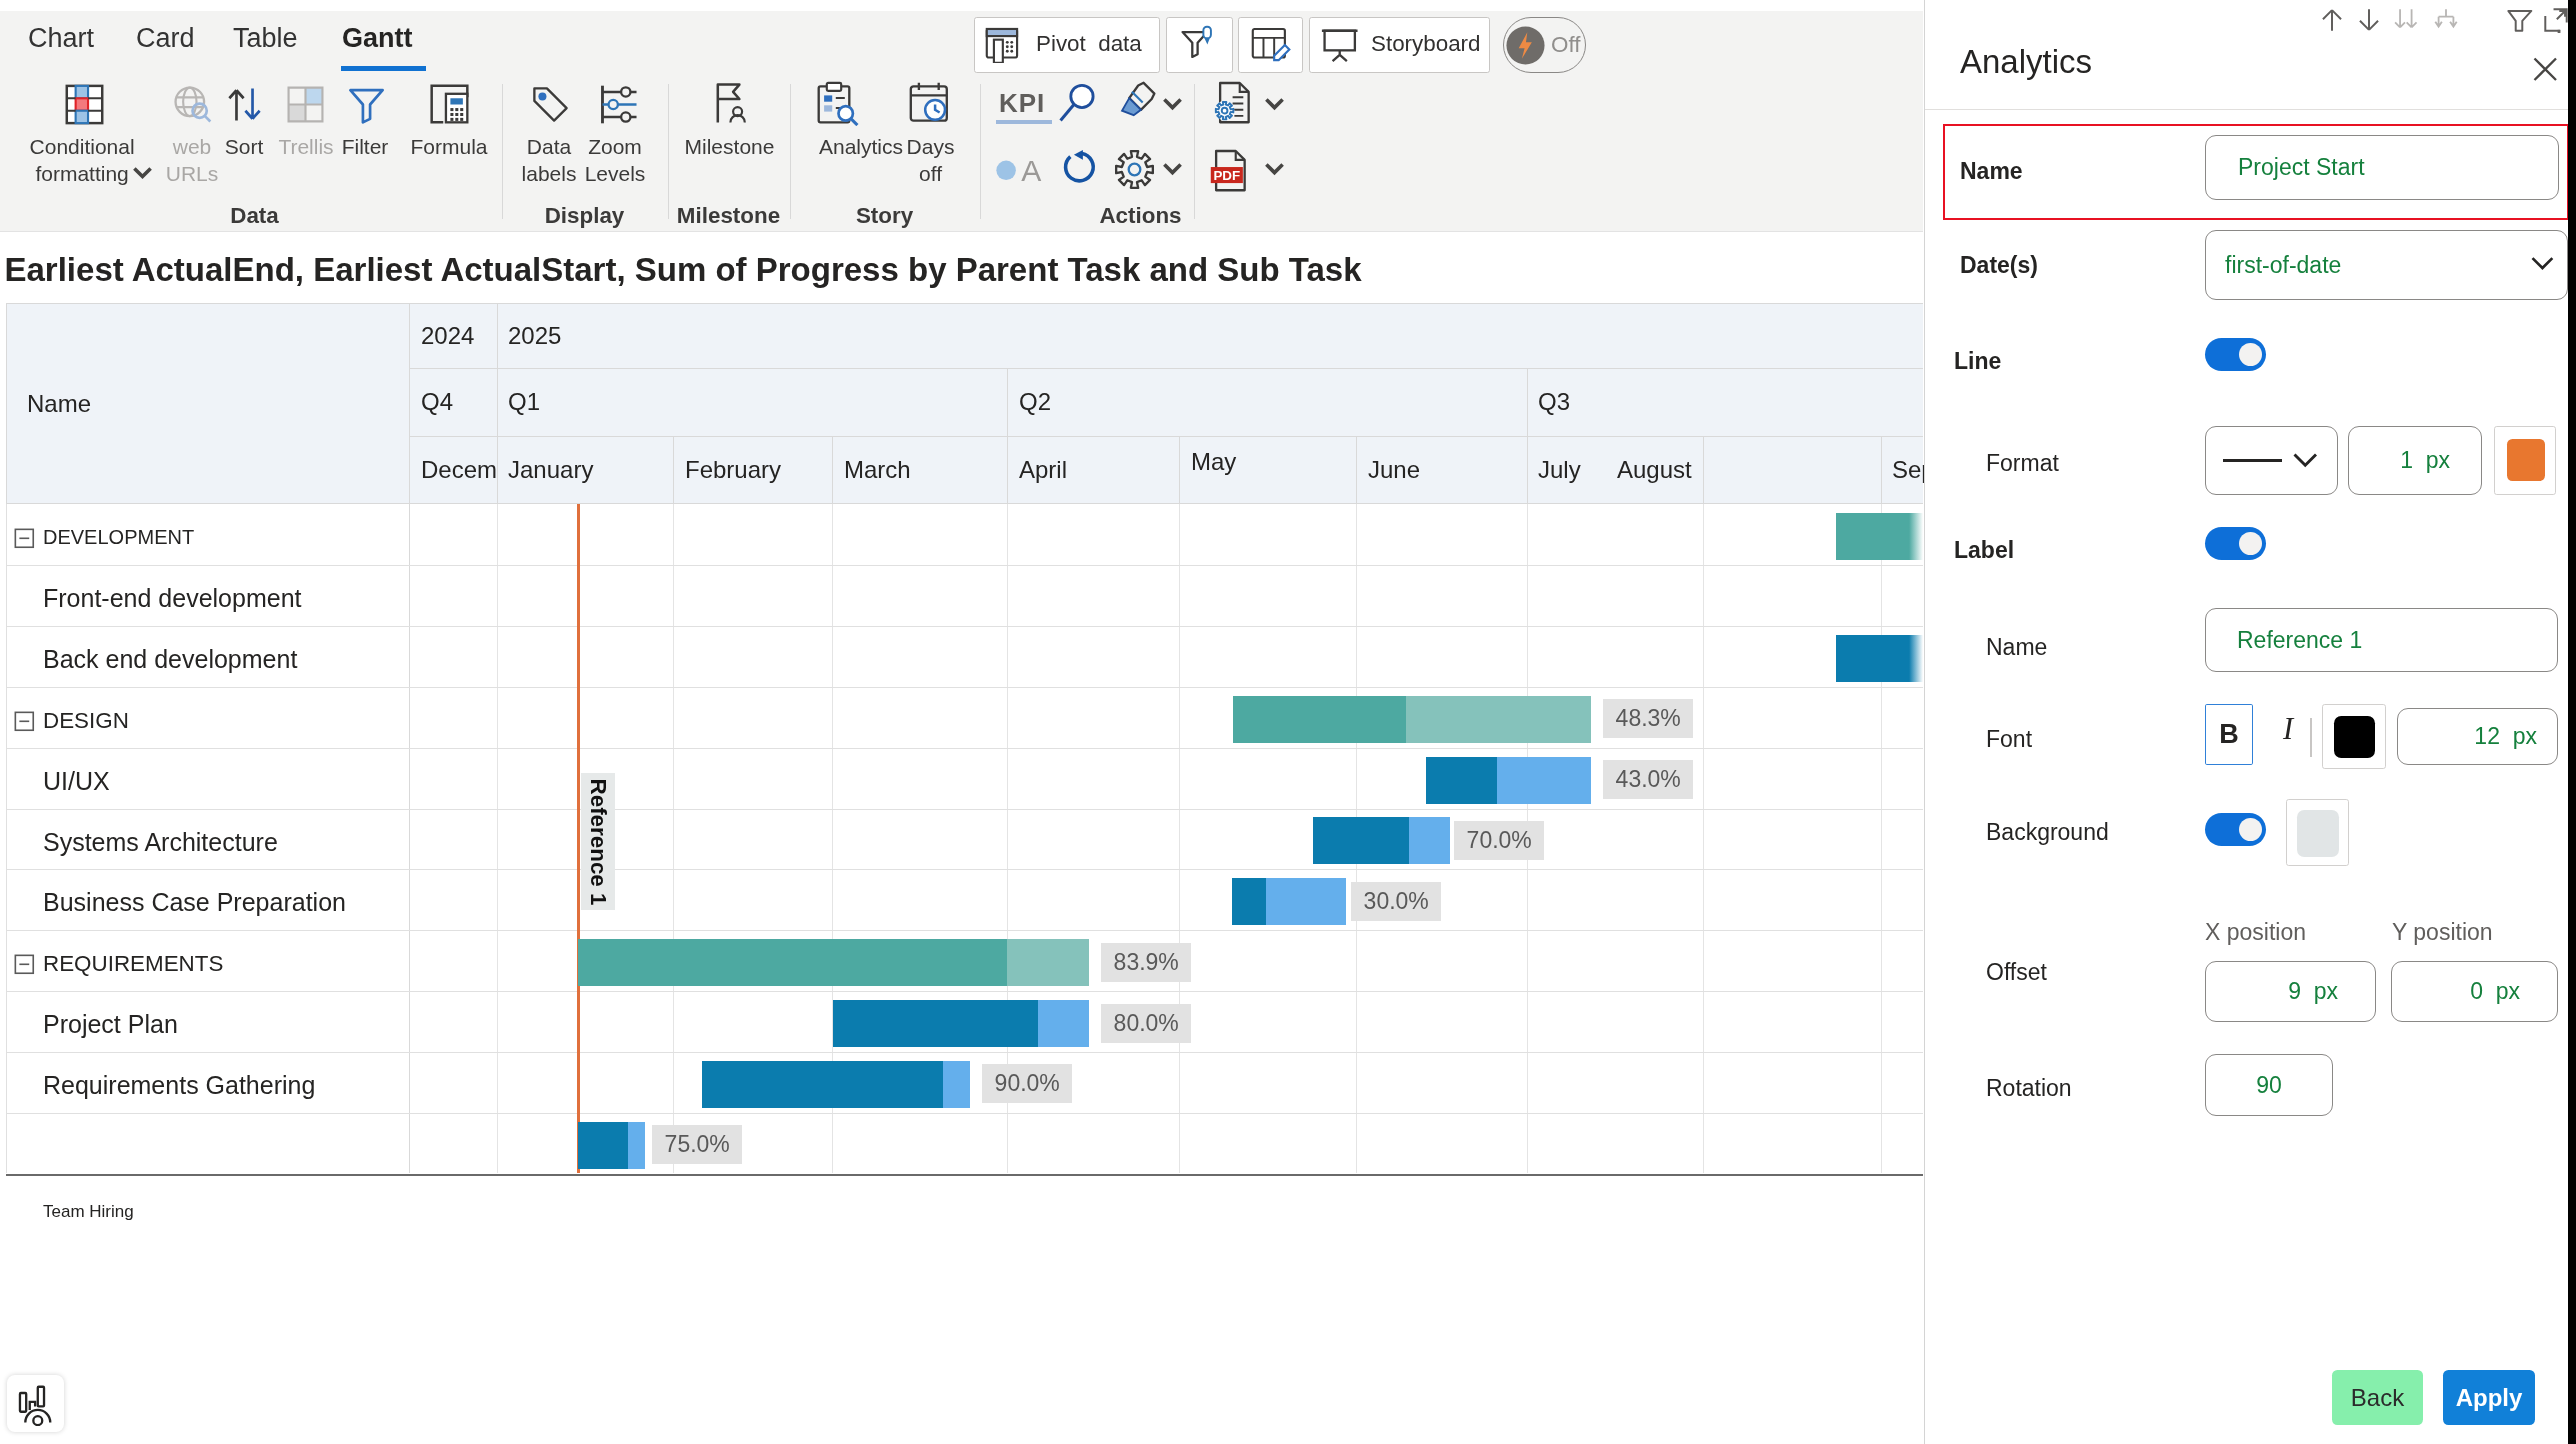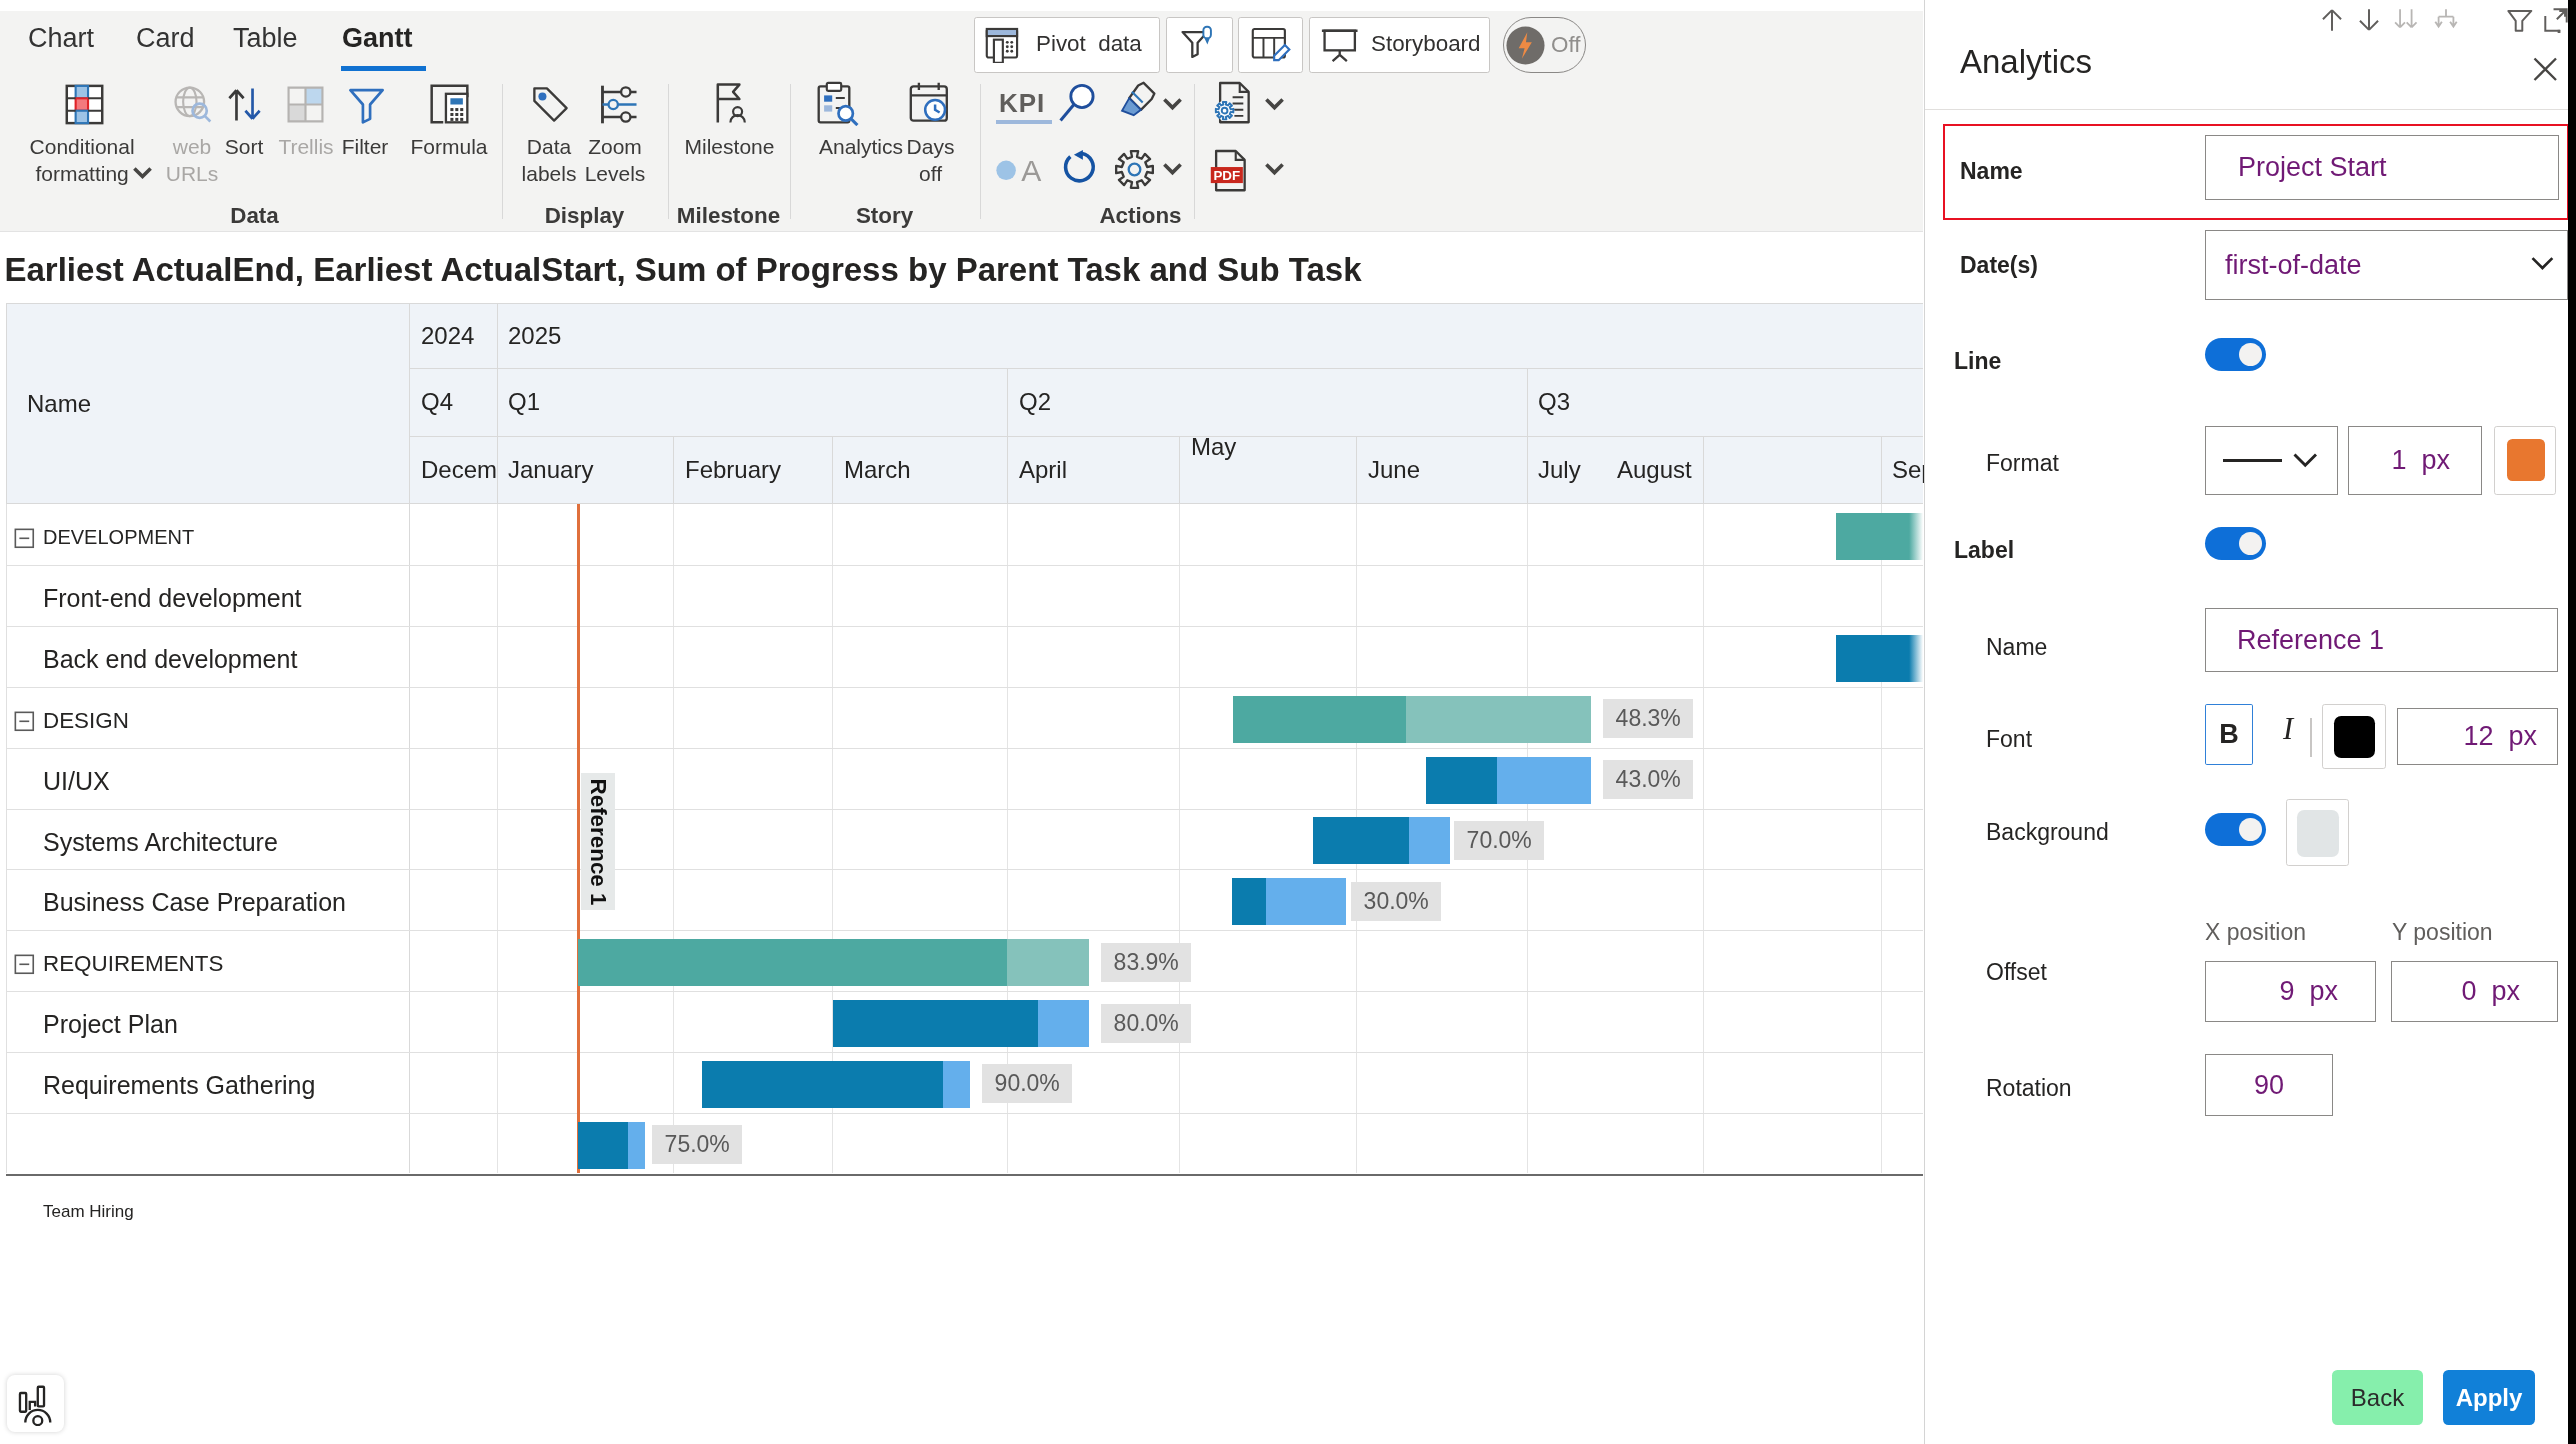--- a/index.html
+++ b/index.html
@@ -14,21 +14,21 @@
 .dis{color:#a9a7a5}
 .tbtn{position:absolute;top:17px;height:56px;background:#fff;border:0.9px solid #c8c6c4;border-radius:2.7px;display:flex;align-items:center;font-size:22.4px;color:#323130}
 .hcell{position:absolute;font-size:24px;color:#252423;display:flex;align-items:center;overflow:hidden;white-space:nowrap}
 .rowline{position:absolute;height:0.9px;background:#e0e0e0}
 .vline{position:absolute;width:0.9px;background:#e4e4e4}
 .namecell{position:absolute;font-size:25px;color:#252423;display:flex;align-items:center;white-space:nowrap;padding-top:6.3px}
 .bar{position:absolute;height:47px}
 .plabel{position:absolute;height:39px;background:#e2e2e2;color:#595959;font-size:23px;display:flex;align-items:center;padding:0 12.6px}
 .panel{position:absolute;left:1924px;top:0;width:652px;height:1445px;background:#fff;border-left:0.9px solid #d4d4d4}
 .plbl{position:absolute;font-size:23px;color:#252423}
-.inp{position:absolute;background:#fff;border:0.9px solid #8a8886;border-radius:0;font-size:27px;color:#701a75;display:flex;align-items:center}
+.inp{position:absolute;background:#fff;border:0.9px solid #8a8886;border-radius:11px;font-size:23px;color:#15803d;display:flex;align-items:center}
 .tog{position:absolute;width:61px;height:33px;border-radius:17px;background:#0e6fd8}
 .tog:after{content:"";position:absolute;right:4.5px;top:5px;width:23px;height:23px;border-radius:50%;background:#f3f2f1}
 .sw{position:absolute;background:#fff;border:0.9px solid #d2d0ce;border-radius:2.7px}
 .swi{position:absolute;border-radius:7.2px}
 </style></head><body>
 
 <div class="ribbon"></div>
 <div class="tab" style="left:28px">Chart</div>
 <div class="tab" style="left:136px">Card</div>
 <div class="tab" style="left:233px">Table</div>
@@ -239,21 +239,21 @@
 <div class="hcell" style="left:421px;top:436px;height:68px;width:75px">December</div>
 <div class="abs" style="left:497px;top:436px;width:0.9px;height:68px;background:#d9d9d9"></div>
 <div class="hcell" style="left:508px;top:436px;height:68px;width:164px">January</div>
 <div class="abs" style="left:673px;top:436px;width:0.9px;height:68px;background:#d9d9d9"></div>
 <div class="hcell" style="left:685px;top:436px;height:68px;width:146px">February</div>
 <div class="abs" style="left:832px;top:436px;width:0.9px;height:68px;background:#d9d9d9"></div>
 <div class="hcell" style="left:844px;top:436px;height:68px;width:163px">March</div>
 <div class="abs" style="left:1007px;top:436px;width:0.9px;height:68px;background:#d9d9d9"></div>
 <div class="hcell" style="left:1019px;top:436px;height:68px;width:159px">April</div>
 <div class="abs" style="left:1179px;top:436px;width:0.9px;height:68px;background:#d9d9d9"></div>
-<div class="hcell" style="left:1191px;top:421px;height:52px;width:165px">May</div>
+<div class="hcell" style="left:1191px;top:436px;height:52px;width:165px">May</div>
 <div class="abs" style="left:1356px;top:436px;width:0.9px;height:68px;background:#d9d9d9"></div>
 <div class="hcell" style="left:1368px;top:436px;height:68px;width:158px">June</div>
 <div class="abs" style="left:1527px;top:436px;width:0.9px;height:68px;background:#d9d9d9"></div>
 <div class="hcell" style="left:1538px;top:436px;height:68px;width:164px">July</div>
 <div class="abs" style="left:1703px;top:436px;width:0.9px;height:68px;background:#d9d9d9"></div>
 <div class="hcell" style="left:1617px;top:436px;height:68px;width:165px">August</div>
 <div class="abs" style="left:1881px;top:436px;width:0.9px;height:68px;background:#d9d9d9"></div>
 <div class="hcell" style="left:1892px;top:436px;height:68px;width:41px">September</div>
 <div class="abs" style="left:6.3px;top:504px;width:0.9px;height:669px;background:#e0e0e0"></div>
 <div class="abs" style="left:6.3px;top:1174px;width:1917px;height:1.8px;background:#6a6a6a"></div>

